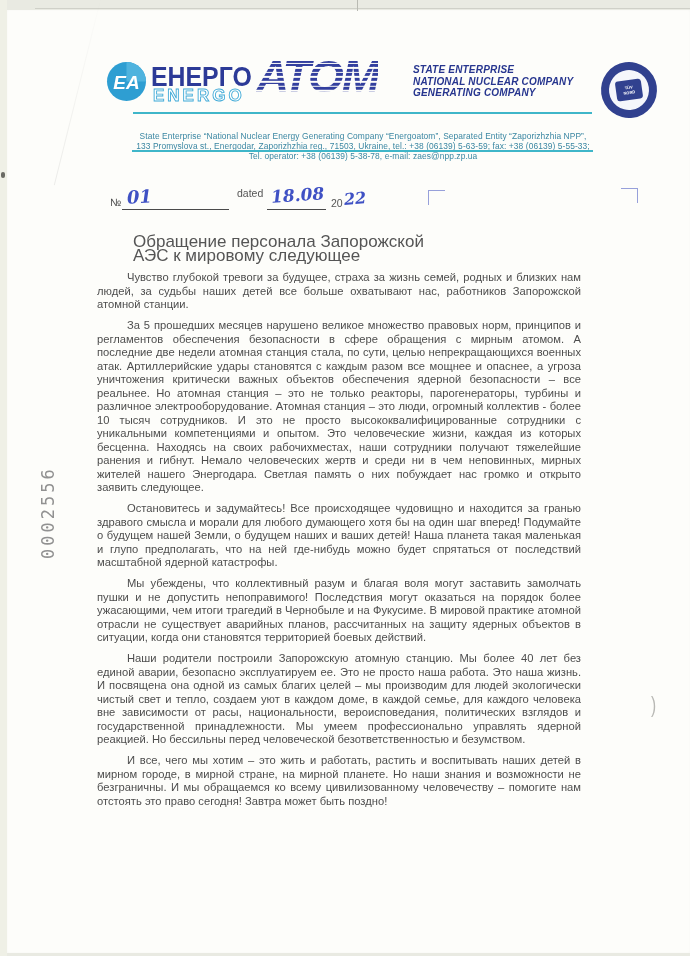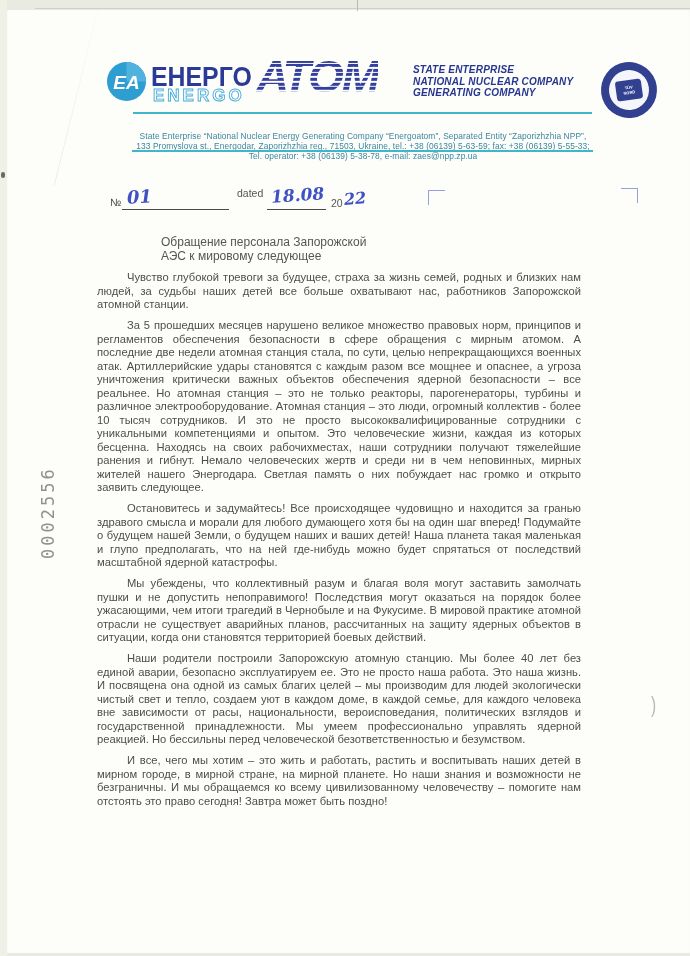--- a/index.html
+++ b/index.html
@@ -88,21 +88,21 @@
   }
   .u-line{position:absolute;border-bottom:1.3px solid #4a4a4a;height:1px;}
   .bracket-left{position:absolute;left:428px;top:190px;width:16px;height:14px;
     border-top:1.5px solid #97a0da;border-left:1.5px solid #97a0da;}
   .bracket-right{position:absolute;left:621px;top:188px;width:16px;height:14px;
     border-top:1.5px solid #97a0da;border-right:1.5px solid #97a0da;}
 
   
   .doc-title{
     position:absolute;left:133px;top:235px;
-    font-size:12px;line-height:14px;color:#555;margin-left:28px;
+    font-size:17px;line-height:14px;color:#555;
   }
   .body-text{
     position:absolute;left:97px;top:271px;width:484px;
     font-size:11.2px;line-height:13.5px;color:#4d4d4d;
     text-align:justify;
   }
   .body-text p{margin:0 0 7.5px 0;text-indent:30px;}
 
   .vstamp{
     position:absolute;left:38px;top:414px;height:145px;

